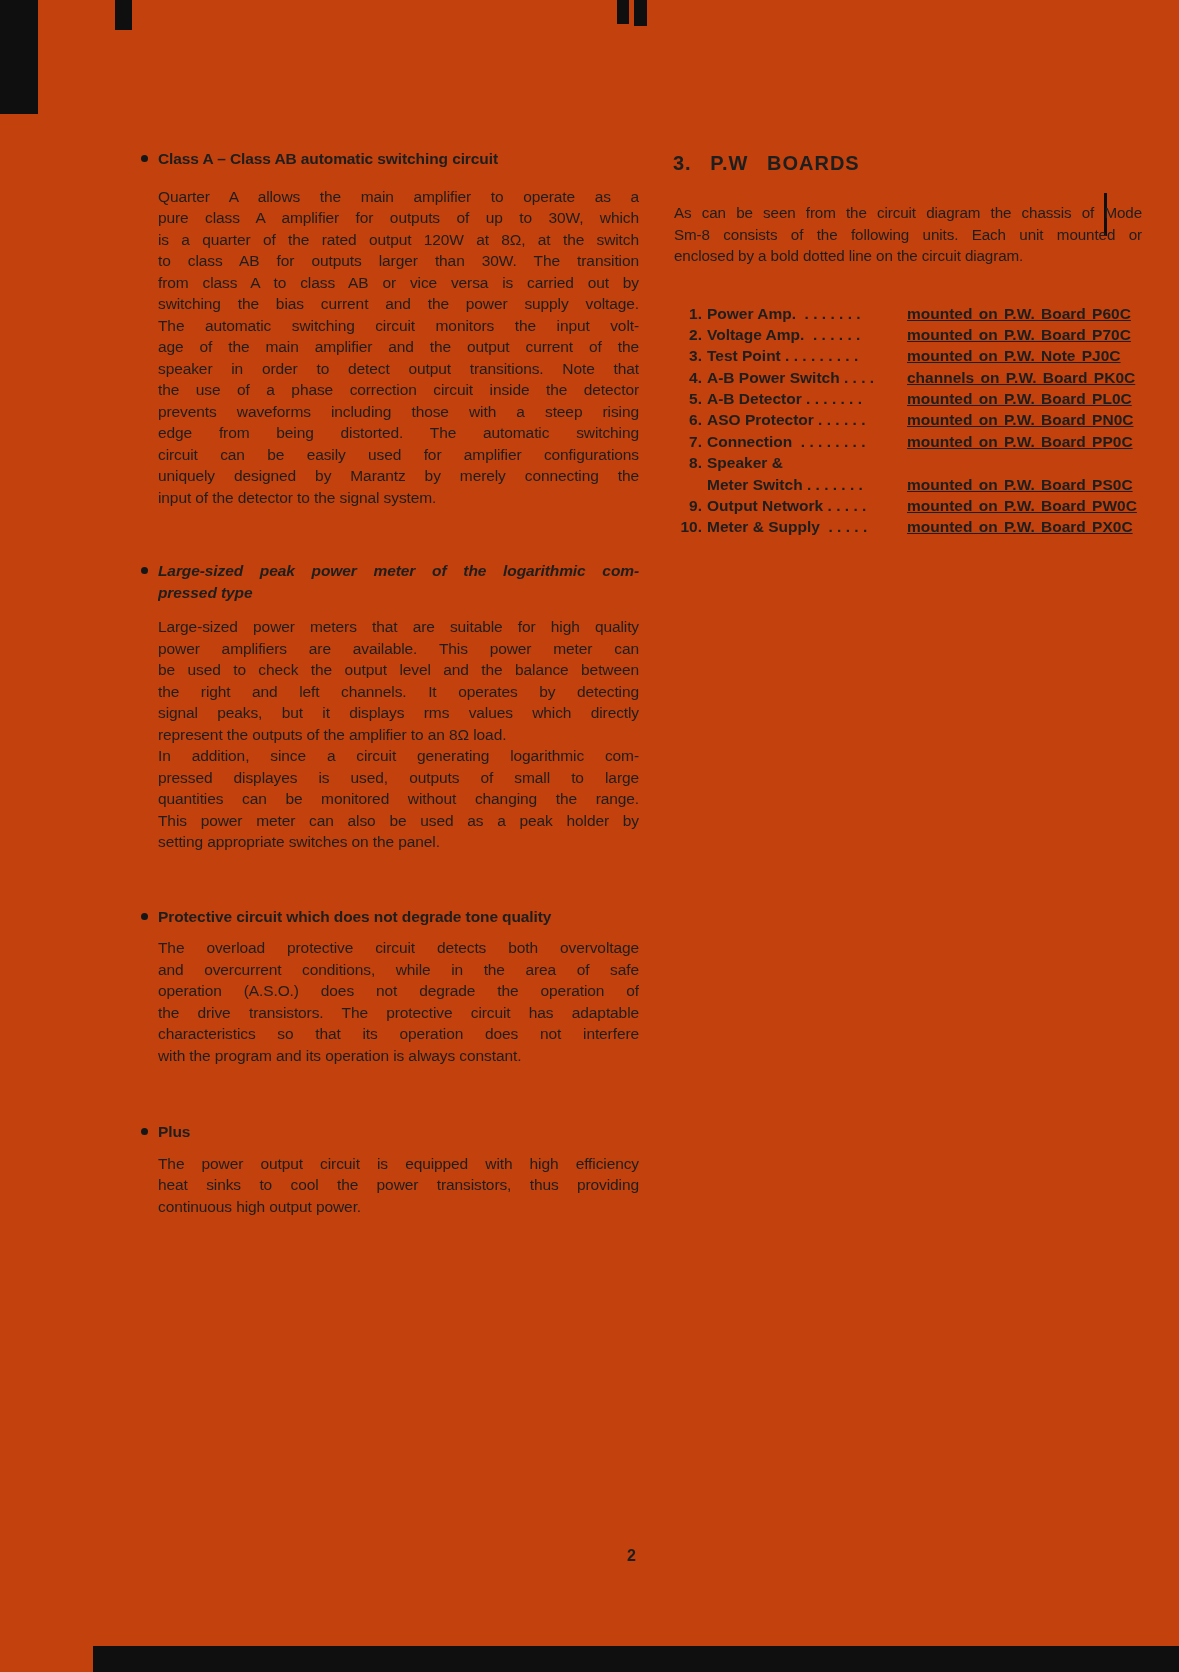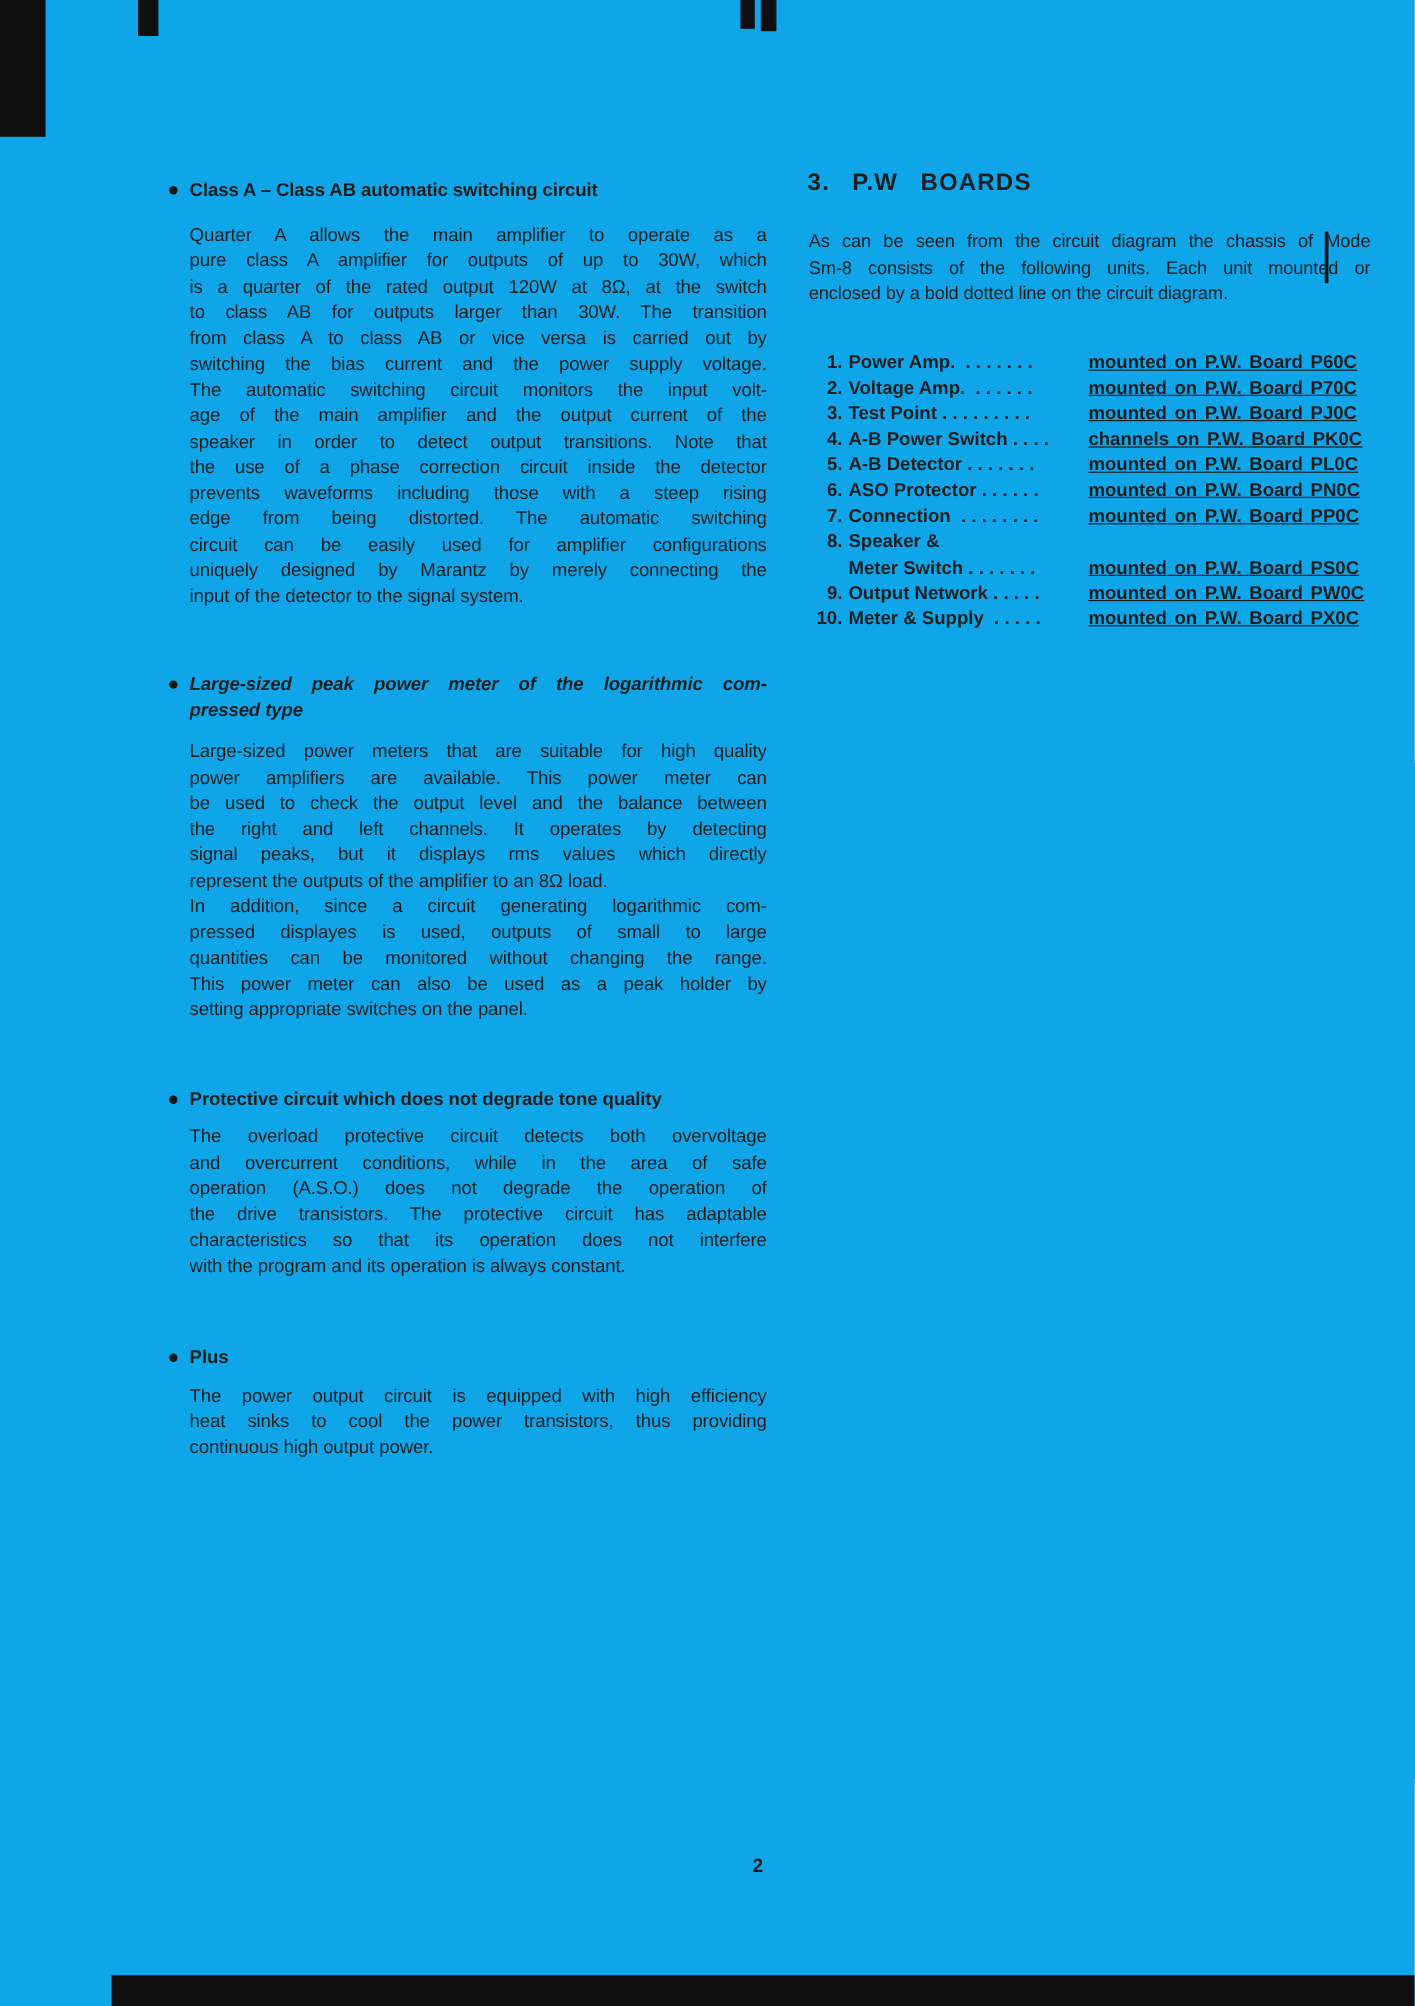--- a/index.html
+++ b/index.html
@@ -1,35 +1,35 @@
 <!DOCTYPE html>
 <html><head>
 <meta charset="utf-8">
 <style>
   html,body { margin:0; padding:0; background:#e8e8e8; }
   .page {
     position:relative;
     width:1179px; height:1672px;
     margin:0 auto;
-    background:#0ea5e9;
+    background:#c2410c;
     color:#1e1e1e;
     font-family:"Liberation Sans", sans-serif;
     overflow:hidden;
   }
   
   .art { position:absolute; background:#0f0f0f; }
   .art-top-left   { left:0;     top:0;      width:38px;   height:114px; }
   .art-top-small  { left:115px; top:0;      width:17px;   height:30px; }
   .art-top-mid-1  { left:617px; top:0;      width:12px;   height:24px; }
   .art-top-mid-2  { left:634px; top:0;      width:13px;   height:26px; }
   .art-right-line { left:1104px;top:193px;  width:3px;    height:43px; }
   .art-bottom-bar { left:93px;  top:1646px; width:1086px; height:26px; }
 
   .col-left  { position:absolute; left:158px; top:140px; width:481px; }
-  .col-right { position:absolute; left:660px; top:136px; width:515px; }
+  .col-right { position:absolute; left:660px; top:147px; width:515px; }
 
   .ln {
     font-size:15.5px; line-height:21.5px; height:21.5px;
     letter-spacing:-0.1px;
     text-align:justify; text-align-last:justify;
     overflow:hidden;
   }
   .ln.last { text-align-last:left; }
 
   .sec-heading { position:relative; font-weight:bold; }
@@ -169,21 +169,21 @@
           <span class="mounted">mounted on P.W. Board P60C</span>
         </div>
         <div class="brow">
           <span class="num">2.</span>
           <span class="item">Voltage Amp.  . . . . . .</span>
           <span class="mounted">mounted on P.W. Board P70C</span>
         </div>
         <div class="brow">
           <span class="num">3.</span>
           <span class="item">Test Point . . . . . . . . .</span>
-          <span class="mounted">mounted on P.W. Board PJ0C</span>
+          <span class="mounted">mounted on P.W. Note PJ0C</span>
         </div>
         <div class="brow">
           <span class="num">4.</span>
           <span class="item">A-B Power Switch . . . .</span>
           <span class="mounted">channels on P.W. Board PK0C</span>
         </div>
         <div class="brow">
           <span class="num">5.</span>
           <span class="item">A-B Detector . . . . . . .</span>
           <span class="mounted">mounted on P.W. Board PL0C</span>

